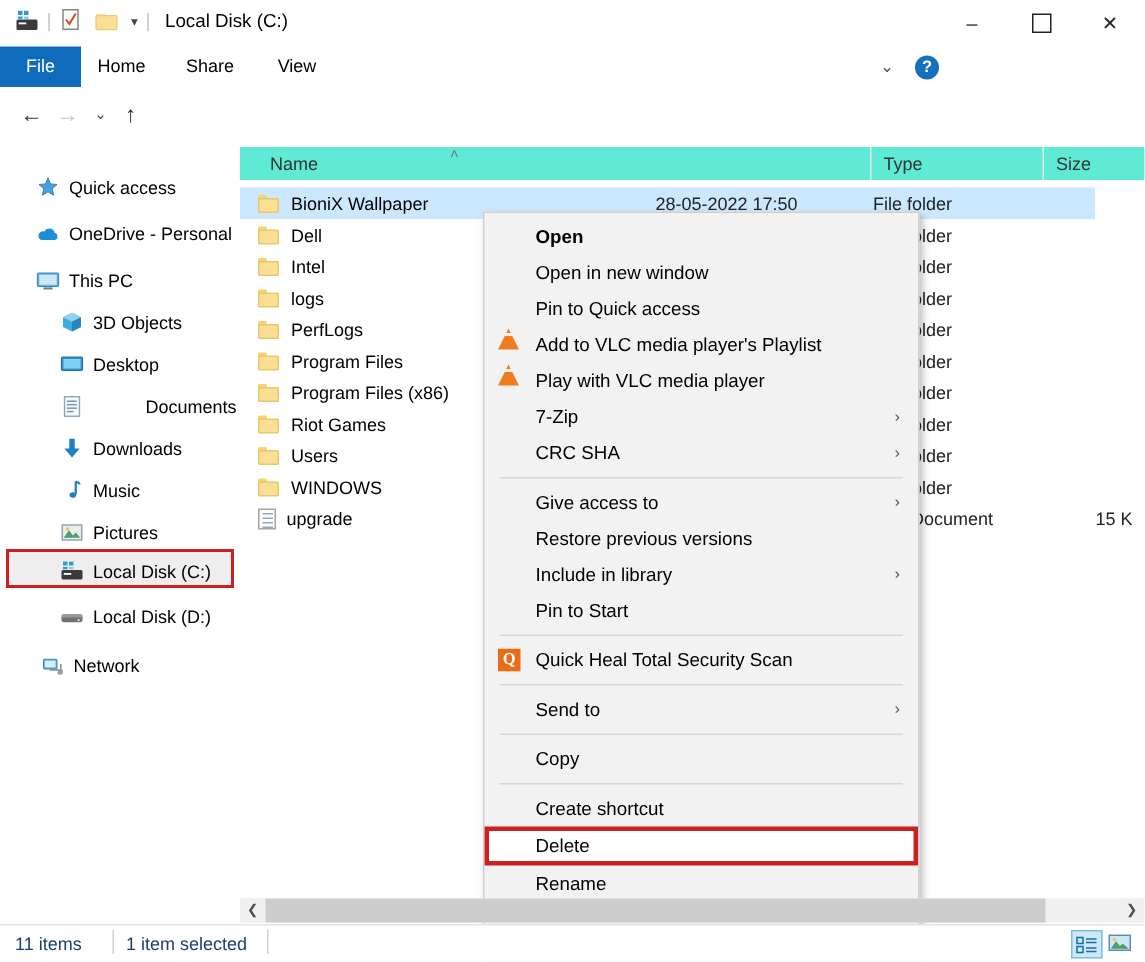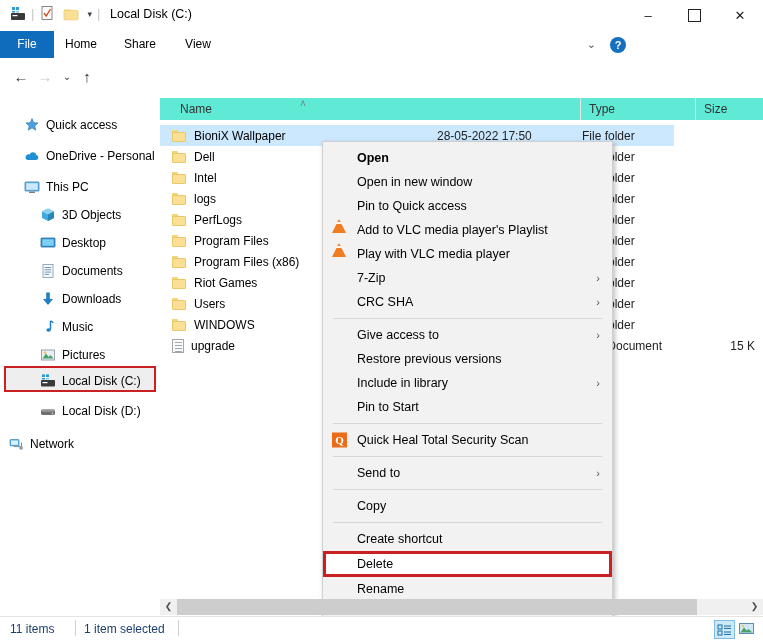--- a/index.html
+++ b/index.html
@@ -250,21 +250,21 @@
   
   #filelist {
     position: absolute;
     left: 160px; top: 120px;
     width: 603px; height: 478px;
     background: #ffffff;
   }
   .frow {
     position: absolute;
     left: 0;
-    width: 514px; height: 21px;
+    width: 570px; height: 21px;
     display: flex;
     align-items: center;
     font-size: 12px;
     color: #000;
   }
   .frow.selected { background: #cce8ff; }
   .fname {
     position: absolute;
     left: 12px;
     display: flex;
@@ -632,21 +632,21 @@
   <div class="navitem" style="top:134px; left:40px;">
     <span class="navicon">
       <svg width="16" height="16" viewBox="0 0 16 16">
           <rect x="1" y="3" width="14" height="9" rx="0.8" fill="#2f8fd0" stroke="#2a6f9e" stroke-width="0.8"></rect>
           <rect x="2.3" y="4.3" width="11.4" height="6.4" fill="#7fd0f5"></rect>
         </svg>
     </span>
     <span class="nlabel">Desktop</span>
   </div>
 
-  <div class="navitem" style="top:162px; left:40px;">
+  <div class="navitem" style="top:162px; left:40px;gap:35px;">
     <span class="navicon">
       <svg width="16" height="16" viewBox="0 0 16 16">
           <rect x="3" y="1.5" width="10" height="13" fill="#f6f9fb" stroke="#8aa3b5" stroke-width="0.9"></rect>
           <rect x="4.6" y="4" width="6.6" height="1" fill="#6f98b5"></rect>
           <rect x="4.6" y="6.3" width="6.6" height="1" fill="#6f98b5"></rect>
           <rect x="4.6" y="8.6" width="6.6" height="1" fill="#6f98b5"></rect>
           <rect x="4.6" y="10.9" width="4.4" height="1" fill="#6f98b5"></rect>
         </svg>
     </span>
     <span class="nlabel">Documents</span>
@@ -716,21 +716,21 @@
     <span class="navicon">
       <svg width="16" height="16" viewBox="0 0 16 16">
           <rect x="1" y="6.5" width="14" height="5.4" rx="1.6" fill="#6f6f6f"></rect>
           <rect x="1" y="6.5" width="14" height="2.2" rx="1.1" fill="#9a9a9a"></rect>
           <circle cx="12.4" cy="10.4" r="0.8" fill="#d9d9d9"></circle>
         </svg>
     </span>
     <span class="nlabel">Local Disk (D:)</span>
   </div>
 
-  <div class="navitem" style="top:335px; left:8px;">
+  <div class="navitem" style="top:335px; left:27px;">
     <span class="navicon">
       <svg width="16" height="16" viewBox="0 0 16 16">
           <rect x="2" y="3.5" width="9" height="6.4" rx="0.8" fill="#5fb4e8" stroke="#3d84b8" stroke-width="0.7"></rect>
           <rect x="3" y="4.5" width="7" height="4.4" fill="#d8eefb"></rect>
           <path d="M6 10.6 L13.5 10.6 L13.5 6.6" stroke="#8a8a8a" stroke-width="1" fill="none"></path>
           <rect x="11.4" y="10.2" width="3.4" height="3.4" rx="0.6" fill="#8aa0b0"></rect>
         </svg>
     </span>
     <span class="nlabel">Network</span>
   </div>

